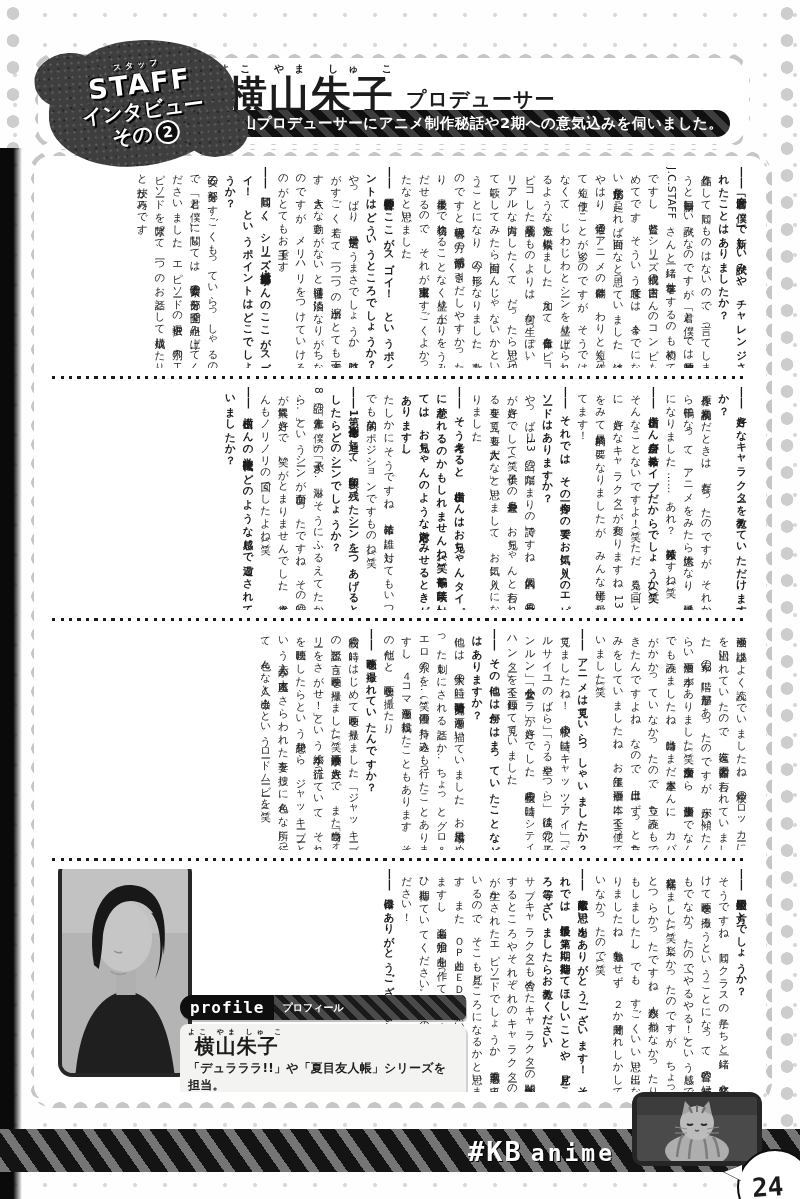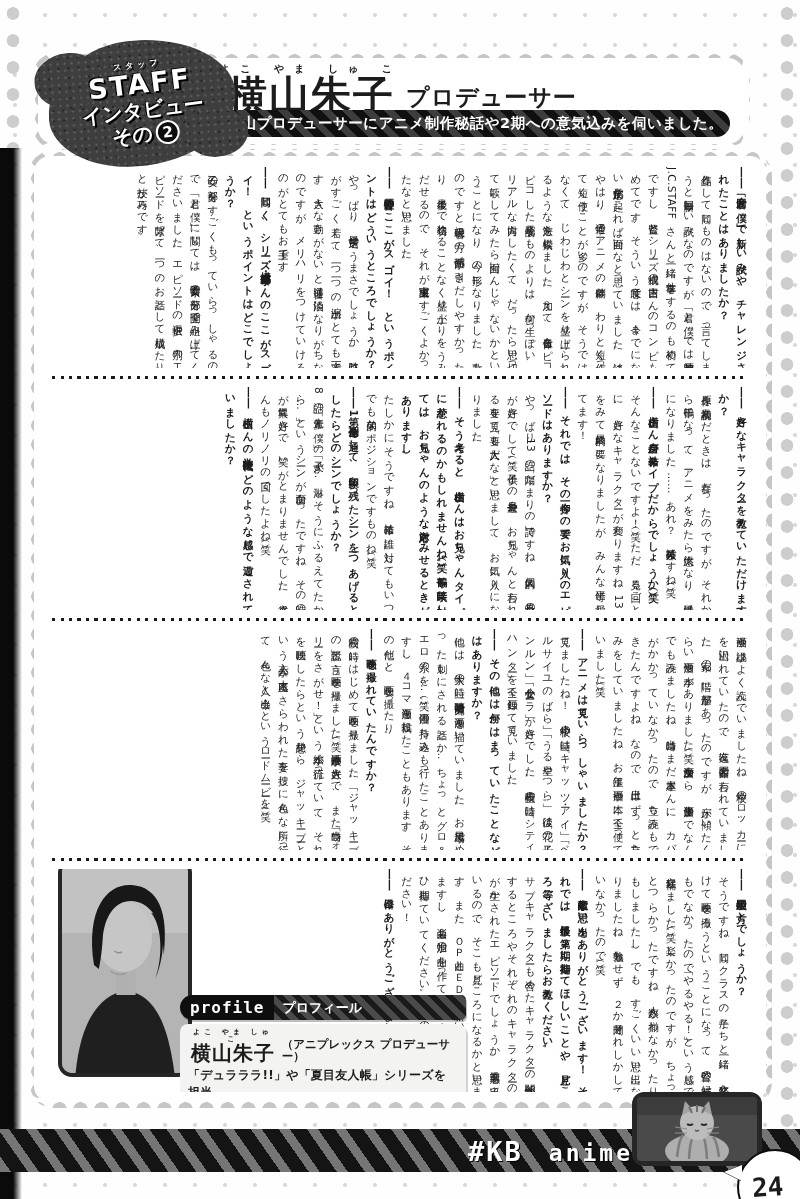--- a/index.html
+++ b/index.html
@@ -31,21 +31,21 @@
     border-radius: 26px; padding:6px; position:absolute; z-index:2;
   }
   .card { background:#fff; width:100%; height:100%; border-radius:16px; position:relative; }
 
   
   .header-wrap { left:32px; top:52px; width:718px; height:98px; }
   .title-area { position:absolute; left:182px; top:6px; display:flex; align-items:flex-end; }
   .name-block { text-align:center; line-height:1; }
   .name-furi { font-size:10px; font-weight:bold; letter-spacing:10px; display:block; margin-bottom:1px; }
   .name-main { font-size:40px; font-weight:900; letter-spacing:2px; display:block; }
-  .role-main { font-size:23px; font-weight:900; margin:0 0 2px 4px; letter-spacing:1px; }
+  .role-main { font-size:20px; font-weight:900; margin:0 0 2px 4px; letter-spacing:1px; }
   .subtitle-pill {
     position:absolute; left:182px; right:14px; bottom:7px; height:27px; border-radius:14px;
     background: repeating-linear-gradient(45deg, #3d3d3d 0 7px, #101010 7px 15px);
     color:#fff; display:flex; align-items:center; justify-content:center;
     font-size:14.5px; font-weight:bold; letter-spacing:0.5px; white-space:nowrap;
   }
 
   
   .badge { position:absolute; left:38px; top:34px; width:208px; height:138px; z-index:6; }
   .blob, .blob::before, .blob::after {
@@ -103,41 +103,41 @@
   .profile-header {
     height:25px; display:flex; align-items:stretch; border-radius:13px 5px 5px 13px; overflow:hidden;
     box-shadow: 1px 2px 0 rgba(0,0,0,0.25);
   }
   .profile-header .en {
     background:#0e0e0e; color:#fff; font-family:"DejaVu Sans Mono", monospace; font-weight:bold;
     font-size:16px; letter-spacing:1px; display:flex; align-items:center; padding:0 10px;
   }
   .profile-header .jp {
     flex:1; background: repeating-linear-gradient(45deg, #4a4a4a 0 6px, #1a1a1a 6px 12px);
-    color:#fff; font-size:13px; font-weight:bold; display:flex; align-items:center; padding:0 8px;
+    color:#fff; font-size:10px; font-weight:bold; display:flex; align-items:center; padding:0 8px;
   }
   .profile-body {
     margin-top:4px; background:#f3f3f1; border-radius:8px; padding:5px 8px 6px;
     box-shadow: 2px 3px 0 rgba(0,0,0,0.18);
   }
   .profile-name-row { display:flex; align-items:flex-end; line-height:1; }
   .p-name-block { text-align:center; }
   .p-furi { display:block; font-size:7px; font-weight:bold; letter-spacing:4px; }
   .p-name { display:block; font-size:20px; font-weight:900; letter-spacing:1px; }
   .p-role { font-size:11.5px; font-weight:bold; margin:0 0 1px 4px; }
   .p-works { font-size:12px; font-weight:bold; margin-top:4px; letter-spacing:0.2px; }
 
   
   .bottom-stripe {
     position:absolute; left:0; top:1129px; width:800px; height:43px; z-index:5;
     background: repeating-linear-gradient(55deg, #757575 0 9px, #141414 9px 23px);
   }
   .brand {
     position:absolute; left:468px; top:1136px; z-index:6; color:#fff;
-    font-family:"DejaVu Sans Mono", monospace; font-weight:900; display:flex; align-items:baseline; gap:26px;
+    font-family:"DejaVu Sans Mono", monospace; font-weight:900; display:flex; align-items:baseline; gap:8px;
     text-shadow: 1px 1px 0 #000;
   }
   .brand .main { font-size:27px; letter-spacing:2px; }
   .brand .sub { font-size:23px; letter-spacing:3px; }
   .cat-frame {
     position:absolute; left:632px; top:1092px; width:130px; height:74px; z-index:7;
     background:#262626; border-radius:12px; padding:5px;
   }
   .cat-frame svg { display:block; width:100%; height:100%; border-radius:4px; }
   .page-bubble {
@@ -263,21 +263,20 @@
         <div class="profile-header">
           <span class="en">profile</span>
           <span class="jp">プロフィール</span>
         </div>
         <div class="profile-body">
           <div class="profile-name-row">
             <span class="p-name-block">
               <span class="p-furi">よこ やま しゅ こ</span>
               <span class="p-name">横山朱子</span>
             </span>
-            <span class="p-role">（アニプレックス プロデューサー）</span>
           </div>
           <div class="p-works">「デュラララ!!」や「夏目友人帳」シリーズを担当。</div>
         </div>
       </div>
     </div>
 
   </div>
 </div>
 
 <div class="bottom-stripe"></div>

